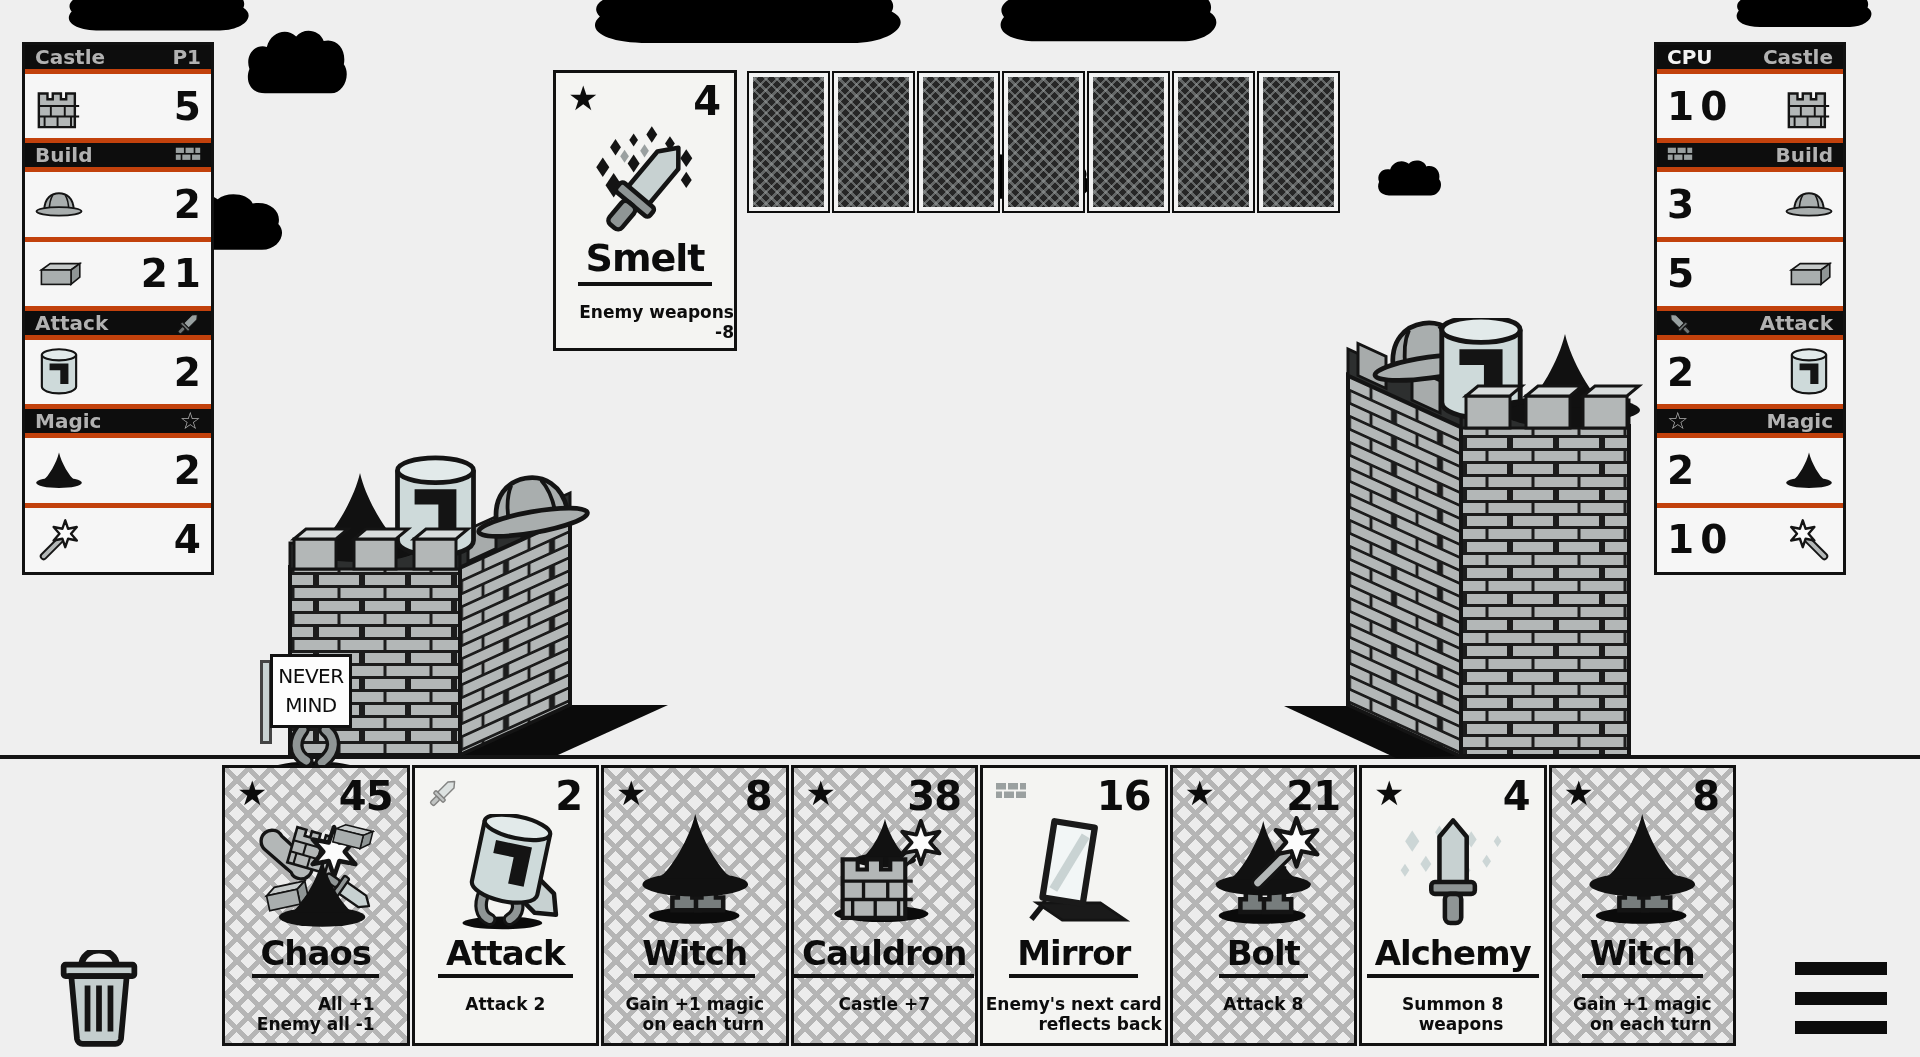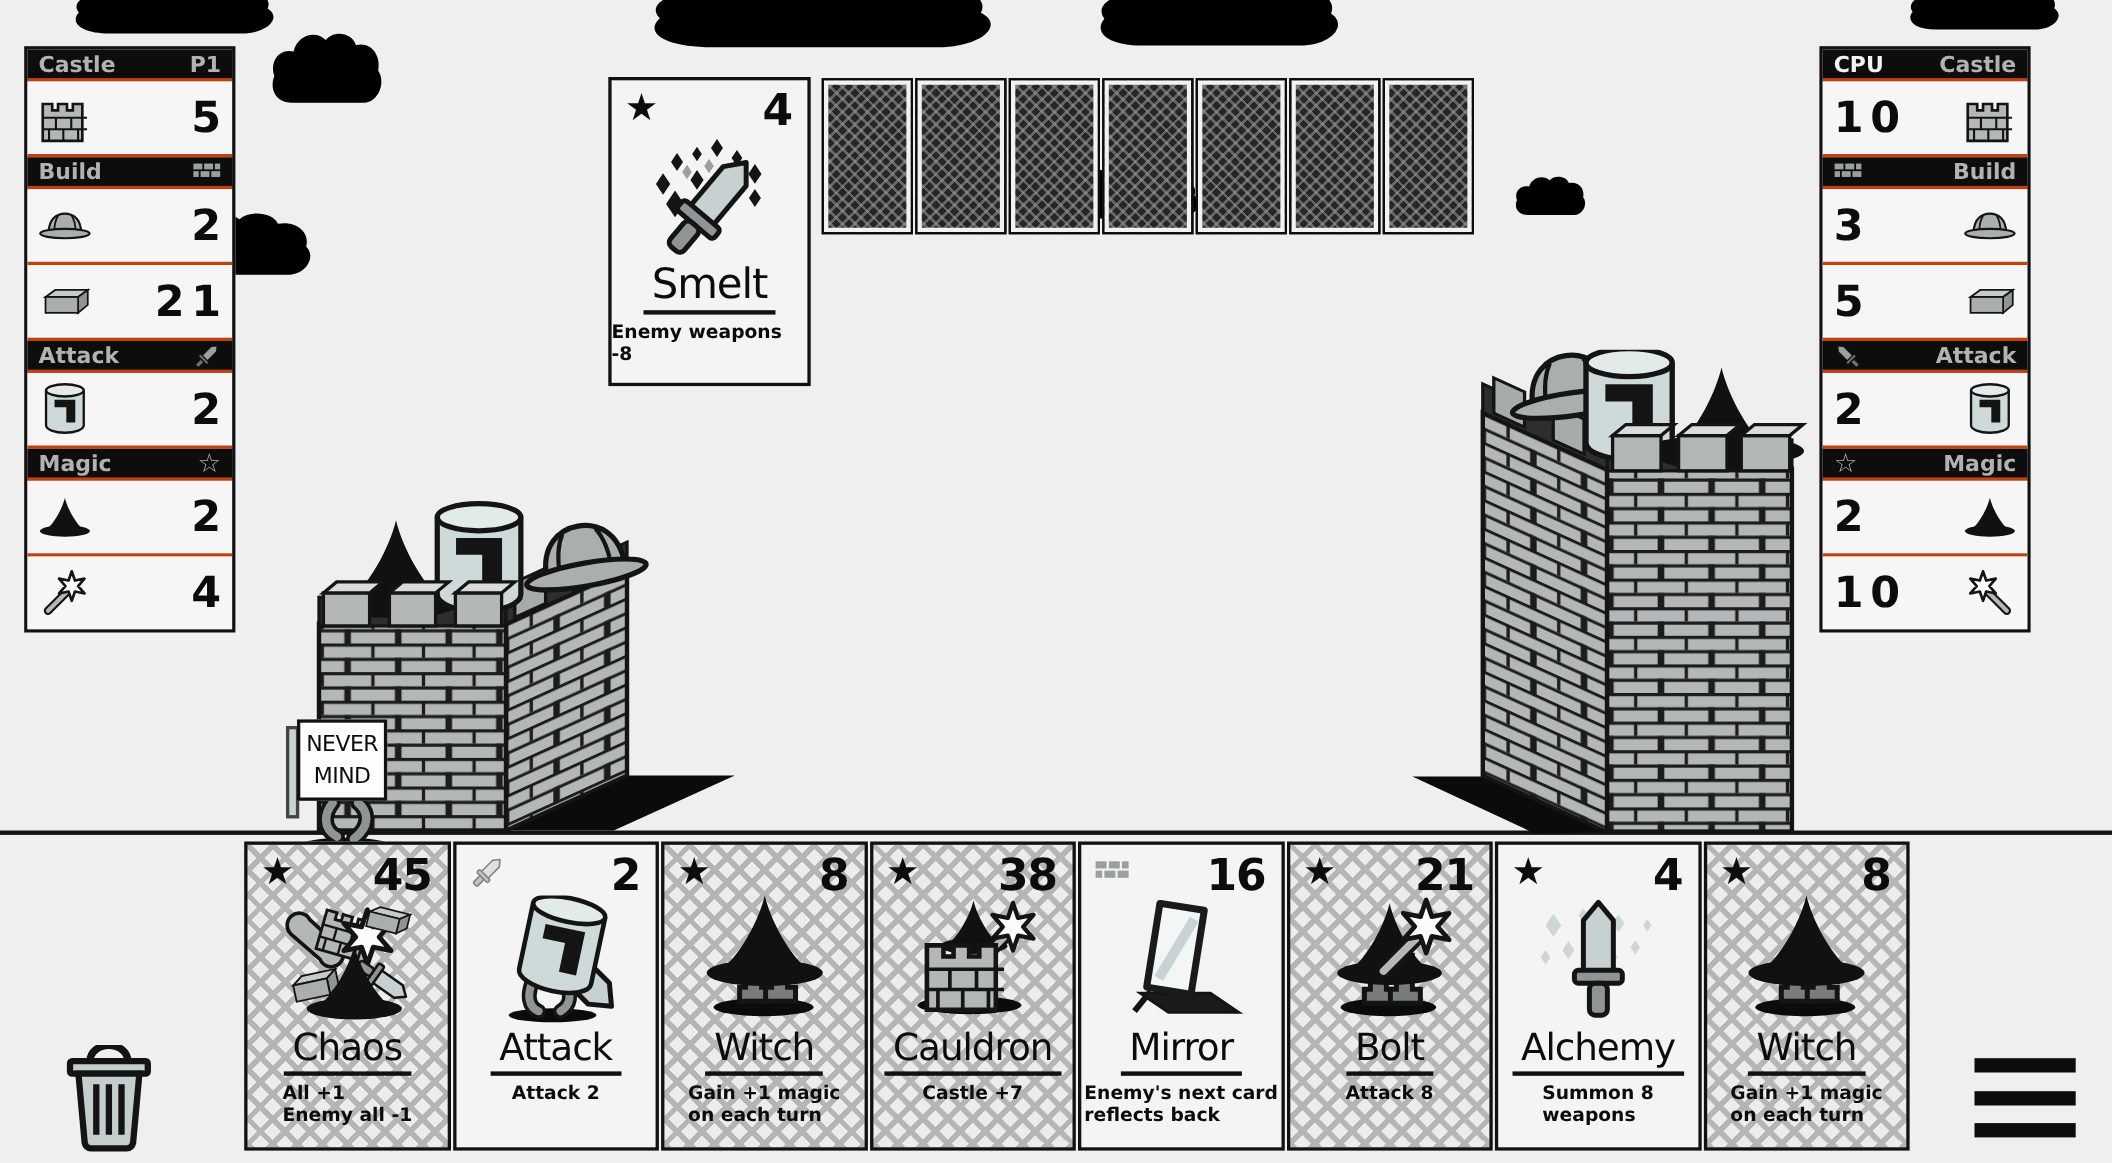--- a/index.html
+++ b/index.html
@@ -9,44 +9,44 @@
 
   
   .cloud { position:absolute; }
 
   .ground-line { position:absolute; left:0; top:755px; width:1920px; height:4px; background:#141414; }
 
   
   .panel { position:absolute; top:42px; width:192px; height:533px; border:3px solid #111;
            background:#f6f6f6; display:flex; flex-direction:column; }
   .panel.left { left:22px; } .panel.right { left:1654px; }
-  .prow { display:flex; align-items:center; justify-content:space-between; padding:0 10px; border-bottom:3px solid #c2410c; }
+  .prow { display:flex; align-items:center; justify-content:space-between; padding:0 10px; border-bottom:5px solid #c2410c; }
   .prow:last-child { border-bottom:none; }
   .prow.header { background:#0d0d0d; color:#b2b2b2; font-size:20px; font-weight:700; height:29px; flex:none; }
   .prow.header .white { color:#f2f2f2; }
   .prow.value { flex:1; background:#f6f6f6; }
   .pnum { font-size:39px; font-weight:700; color:#0c0c0c; letter-spacing:6px; line-height:1; }
   .panel.left .pnum { margin-right:-6px; }
   .picon { width:48px; height:48px; }
   .hicon { width:26px; height:26px; }
   .star-outline { font-size:24px; color:#b2b2b2; line-height:1; }
   .flip { transform:scaleX(-1); }
 
   
   .played-card { position:absolute; left:553px; top:70px; width:184px; height:281px;
                  background:#f4f4f2; border:3px solid #111; display:flex; flex-direction:column; align-items:center; }
   .ctop { position:absolute; top:8px; left:12px; right:14px; display:flex; justify-content:space-between; align-items:flex-start; }
   .type-star { font-size:34px; line-height:1; color:#0c0c0c; }
   .cost { font-size:40px; font-weight:700; line-height:1; color:#0c0c0c; letter-spacing:-1px; }
   .art { margin-top:46px; height:118px; display:flex; align-items:center; justify-content:center; }
   .art svg { height:118px; }
-  .cname { display:inline-block; font-size:34px; font-weight:400; letter-spacing:-1px; color:#0c0c0c;
+  .cname { display:inline-block; font-size:34px; font-weight:700; letter-spacing:-1px; color:#0c0c0c;
            border-bottom:4px solid #111; line-height:1.15; padding:0 8px 1px; margin-top:2px; white-space:nowrap; }
-  .cdesc { font-size:17px; font-weight:700; color:#0c0c0c; text-align:left; white-space:pre-line;
-           line-height:1.2; margin-top:6px; }
+  .cdesc { font-size:17px; font-weight:700; color:#0c0c0c; text-align:right; white-space:pre-line;
+           line-height:1.2; margin-top:16px; }
   .played-card .art { margin-top:50px; height:112px; }
   .played-card .cname { font-size:38px; }
 
   .deck { position:absolute; left:747px; top:71px; display:flex; gap:2px; }
   .card-back { width:83px; height:142px; border:2px solid #0d0d0d; background-color:#262626;
     background-image:
       repeating-linear-gradient(45deg,  rgba(150,155,155,.55) 0 2.5px, transparent 2.5px 8px),
       repeating-linear-gradient(-45deg, rgba(150,155,155,.55) 0 2.5px, transparent 2.5px 8px);
     box-shadow: inset 0 0 0 4px #f2f2f2; }
 

